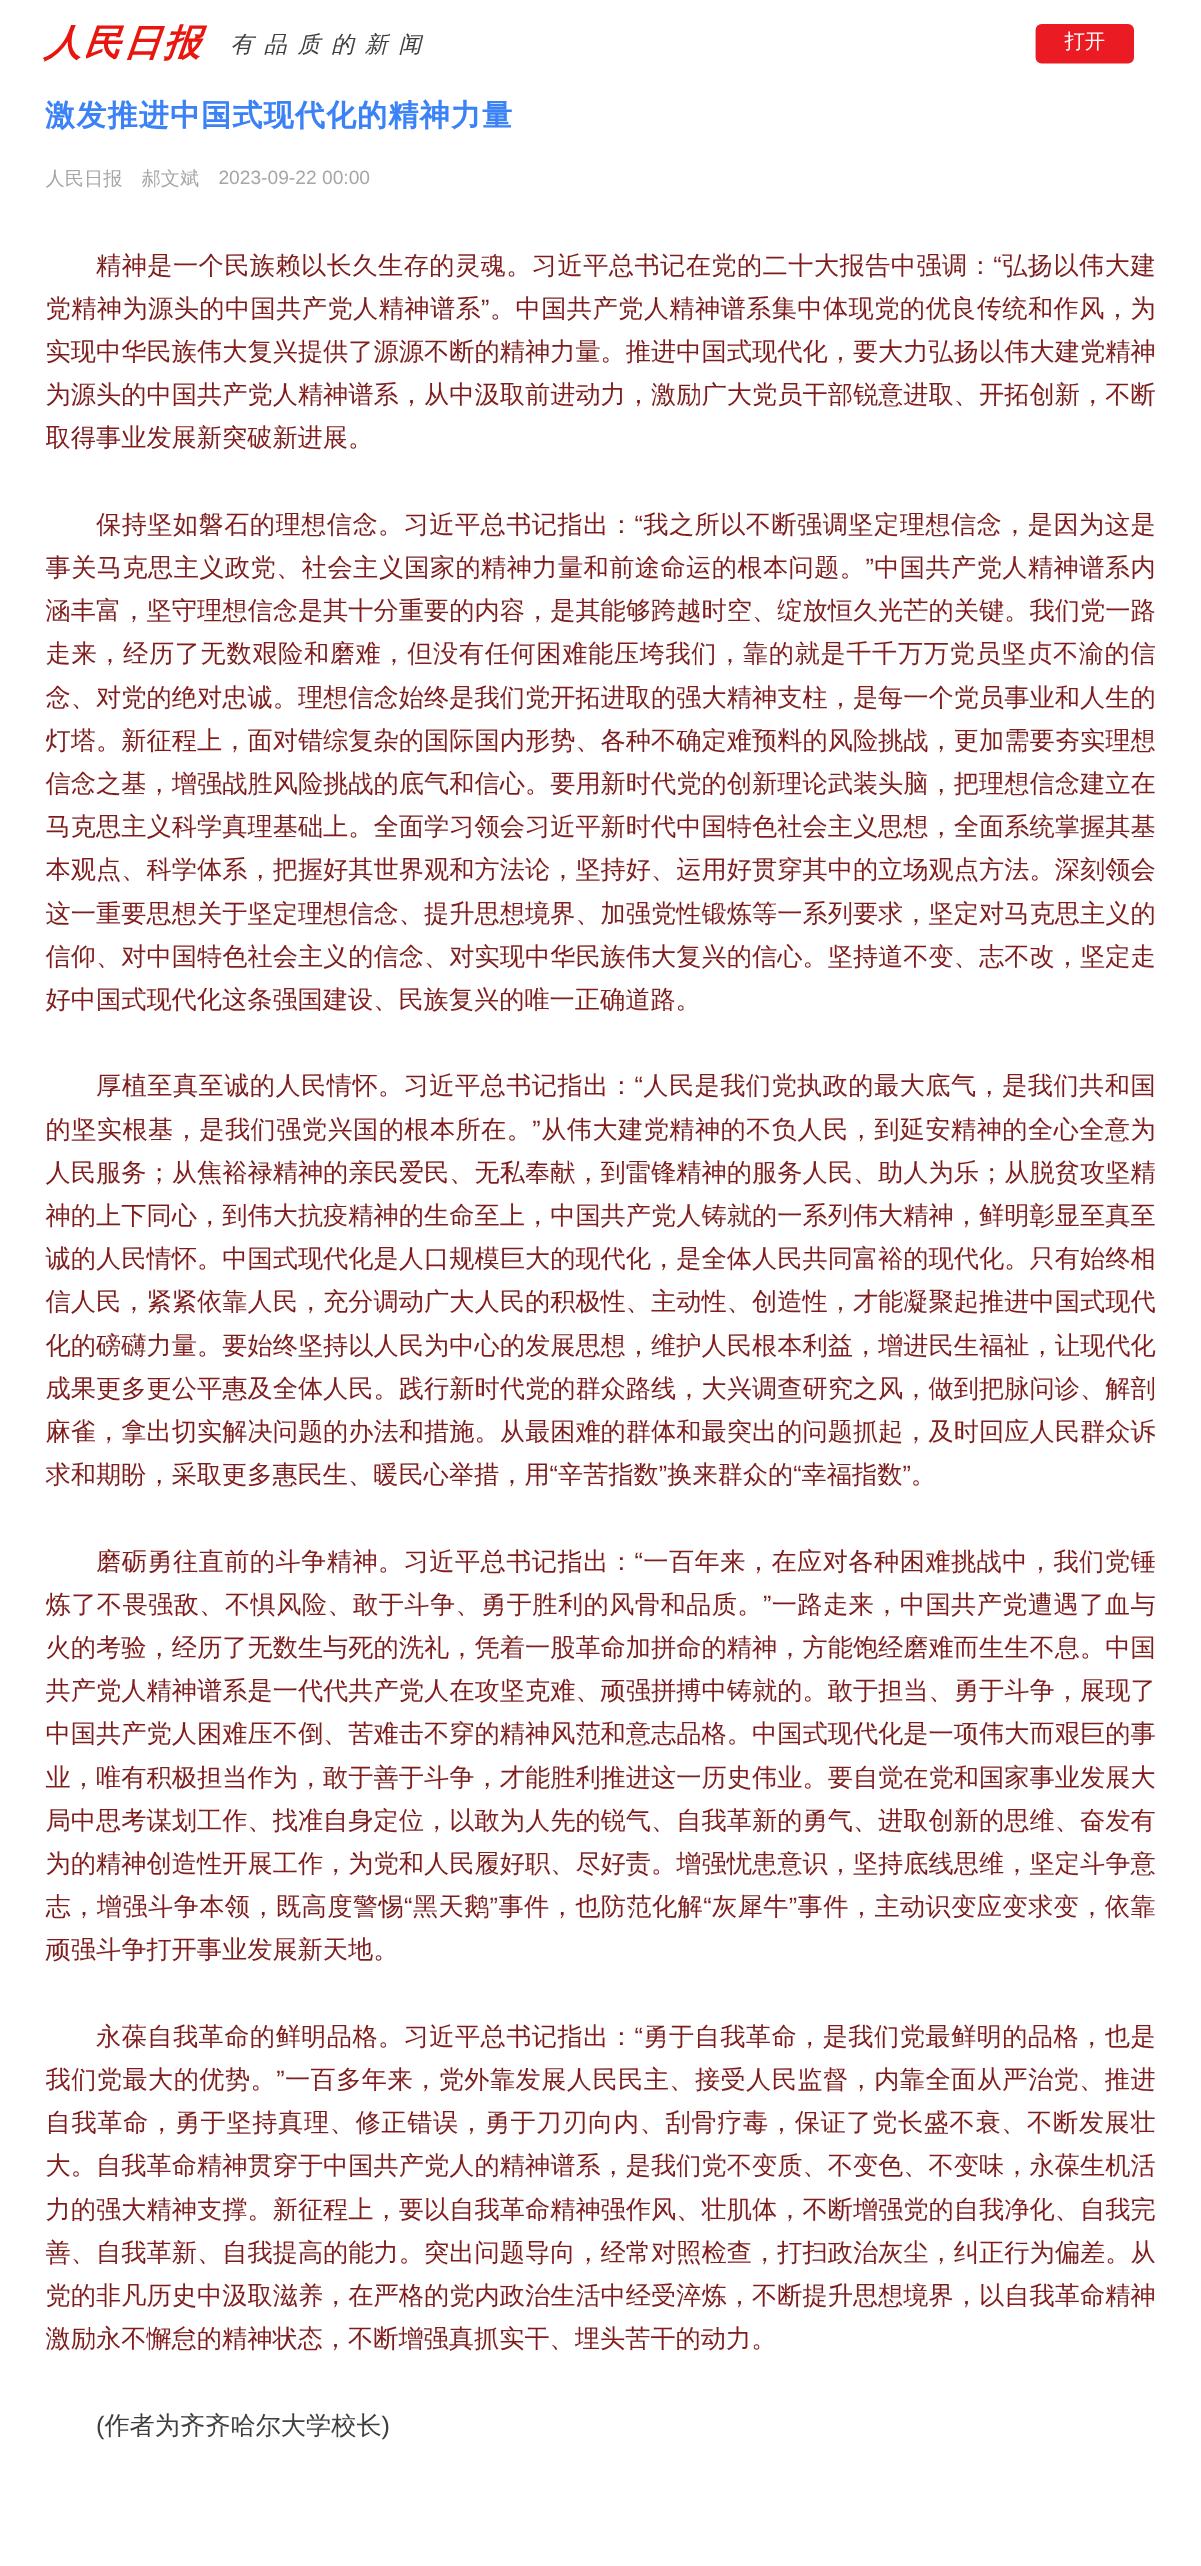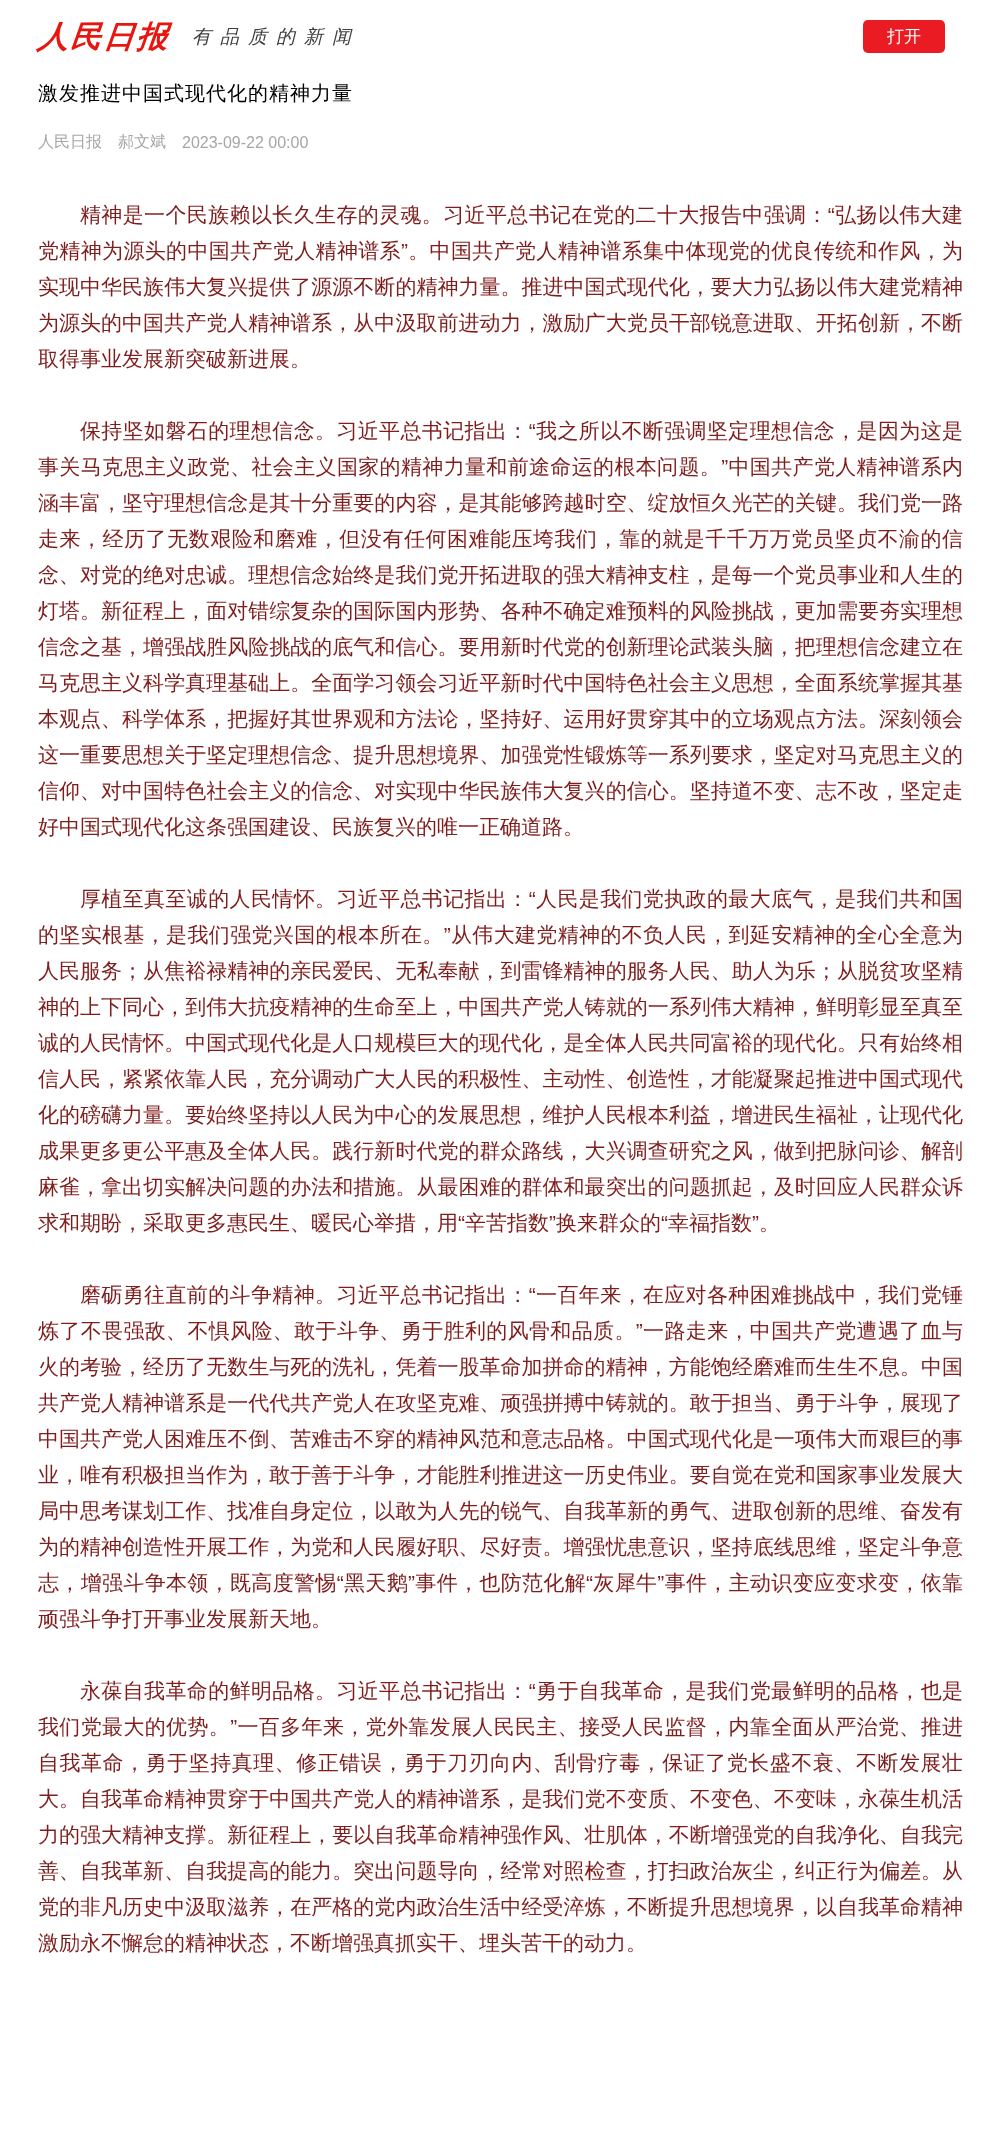--- a/index.html
+++ b/index.html
@@ -53,29 +53,29 @@
   .open-btn {
     background: #ea1b22;
     color: #ffffff;
     border: none;
     border-radius: 5px;
     font-size: 17px;
     line-height: 1;
     padding: 8px 24px;
     margin-right: 18px;
     cursor: pointer;
-    font-family: Liberation Serif, serif;
+    font-family: Liberation Mono, monospace;
   }
 
   
   .article-title {
     margin: 22px 38px 0 38px;
-    font-size: 20px;
-    font-weight: 400;
-    color: #000000;
+    font-size: 25px;
+    font-weight: 700;
+    color: #3b82f6;
     letter-spacing: 1px;
     line-height: 1.3;
   }
   .byline {
     margin: 26px 38px 0 38px;
     font-size: 16px;
     color: #a6a6a6;
     display: flex;
     align-items: center;
   }
@@ -124,14 +124,15 @@
   </div>
 
   <div class="article-body">
     <p>精神是一个民族赖以长久生存的灵魂。习近平总书记在党的二十大报告中强调：“弘扬以伟大建党精神为源头的中国共产党人精神谱系”。中国共产党人精神谱系集中体现党的优良传统和作风，为实现中华民族伟大复兴提供了源源不断的精神力量。推进中国式现代化，要大力弘扬以伟大建党精神为源头的中国共产党人精神谱系，从中汲取前进动力，激励广大党员干部锐意进取、开拓创新，不断取得事业发展新突破新进展。</p>
     <p>保持坚如磐石的理想信念。习近平总书记指出：“我之所以不断强调坚定理想信念，是因为这是事关马克思主义政党、社会主义国家的精神力量和前途命运的根本问题。”中国共产党人精神谱系内涵丰富，坚守理想信念是其十分重要的内容，是其能够跨越时空、绽放恒久光芒的关键。我们党一路走来，经历了无数艰险和磨难，但没有任何困难能压垮我们，靠的就是千千万万党员坚贞不渝的信念、对党的绝对忠诚。理想信念始终是我们党开拓进取的强大精神支柱，是每一个党员事业和人生的灯塔。新征程上，面对错综复杂的国际国内形势、各种不确定难预料的风险挑战，更加需要夯实理想信念之基，增强战胜风险挑战的底气和信心。要用新时代党的创新理论武装头脑，把理想信念建立在马克思主义科学真理基础上。全面学习领会习近平新时代中国特色社会主义思想，全面系统掌握其基本观点、科学体系，把握好其世界观和方法论，坚持好、运用好贯穿其中的立场观点方法。深刻领会这一重要思想关于坚定理想信念、提升思想境界、加强党性锻炼等一系列要求，坚定对马克思主义的信仰、对中国特色社会主义的信念、对实现中华民族伟大复兴的信心。坚持道不变、志不改，坚定走好中国式现代化这条强国建设、民族复兴的唯一正确道路。</p>
     <p>厚植至真至诚的人民情怀。习近平总书记指出：“人民是我们党执政的最大底气，是我们共和国的坚实根基，是我们强党兴国的根本所在。”从伟大建党精神的不负人民，到延安精神的全心全意为人民服务；从焦裕禄精神的亲民爱民、无私奉献，到雷锋精神的服务人民、助人为乐；从脱贫攻坚精神的上下同心，到伟大抗疫精神的生命至上，中国共产党人铸就的一系列伟大精神，鲜明彰显至真至诚的人民情怀。中国式现代化是人口规模巨大的现代化，是全体人民共同富裕的现代化。只有始终相信人民，紧紧依靠人民，充分调动广大人民的积极性、主动性、创造性，才能凝聚起推进中国式现代化的磅礴力量。要始终坚持以人民为中心的发展思想，维护人民根本利益，增进民生福祉，让现代化成果更多更公平惠及全体人民。践行新时代党的群众路线，大兴调查研究之风，做到把脉问诊、解剖麻雀，拿出切实解决问题的办法和措施。从最困难的群体和最突出的问题抓起，及时回应人民群众诉求和期盼，采取更多惠民生、暖民心举措，用“辛苦指数”换来群众的“幸福指数”。</p>
     <p>磨砺勇往直前的斗争精神。习近平总书记指出：“一百年来，在应对各种困难挑战中，我们党锤炼了不畏强敌、不惧风险、敢于斗争、勇于胜利的风骨和品质。”一路走来，中国共产党遭遇了血与火的考验，经历了无数生与死的洗礼，凭着一股革命加拼命的精神，方能饱经磨难而生生不息。中国共产党人精神谱系是一代代共产党人在攻坚克难、顽强拼搏中铸就的。敢于担当、勇于斗争，展现了中国共产党人困难压不倒、苦难击不穿的精神风范和意志品格。中国式现代化是一项伟大而艰巨的事业，唯有积极担当作为，敢于善于斗争，才能胜利推进这一历史伟业。要自觉在党和国家事业发展大局中思考谋划工作、找准自身定位，以敢为人先的锐气、自我革新的勇气、进取创新的思维、奋发有为的精神创造性开展工作，为党和人民履好职、尽好责。增强忧患意识，坚持底线思维，坚定斗争意志，增强斗争本领，既高度警惕“黑天鹅”事件，也防范化解“灰犀牛”事件，主动识变应变求变，依靠顽强斗争打开事业发展新天地。</p>
     <p>永葆自我革命的鲜明品格。习近平总书记指出：“勇于自我革命，是我们党最鲜明的品格，也是我们党最大的优势。”一百多年来，党外靠发展人民民主、接受人民监督，内靠全面从严治党、推进自我革命，勇于坚持真理、修正错误，勇于刀刃向内、刮骨疗毒，保证了党长盛不衰、不断发展壮大。自我革命精神贯穿于中国共产党人的精神谱系，是我们党不变质、不变色、不变味，永葆生机活力的强大精神支撑。新征程上，要以自我革命精神强作风、壮肌体，不断增强党的自我净化、自我完善、自我革新、自我提高的能力。突出问题导向，经常对照检查，打扫政治灰尘，纠正行为偏差。从党的非凡历史中汲取滋养，在严格的党内政治生活中经受淬炼，不断提升思想境界，以自我革命精神激励永不懈怠的精神状态，不断增强真抓实干、埋头苦干的动力。</p>
   </div>
 
+  <div class="author-note">(作者为齐齐哈尔大学校长)</div>
 
 </div>
 
 </body></html>

